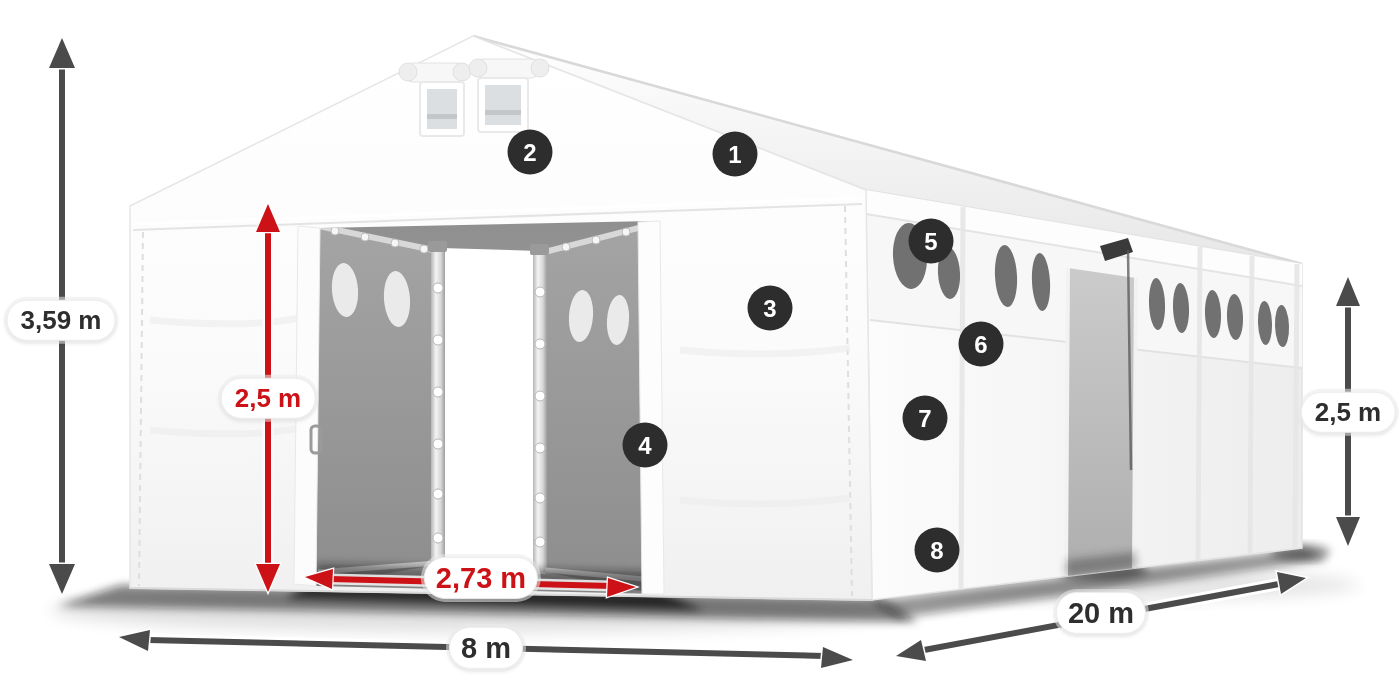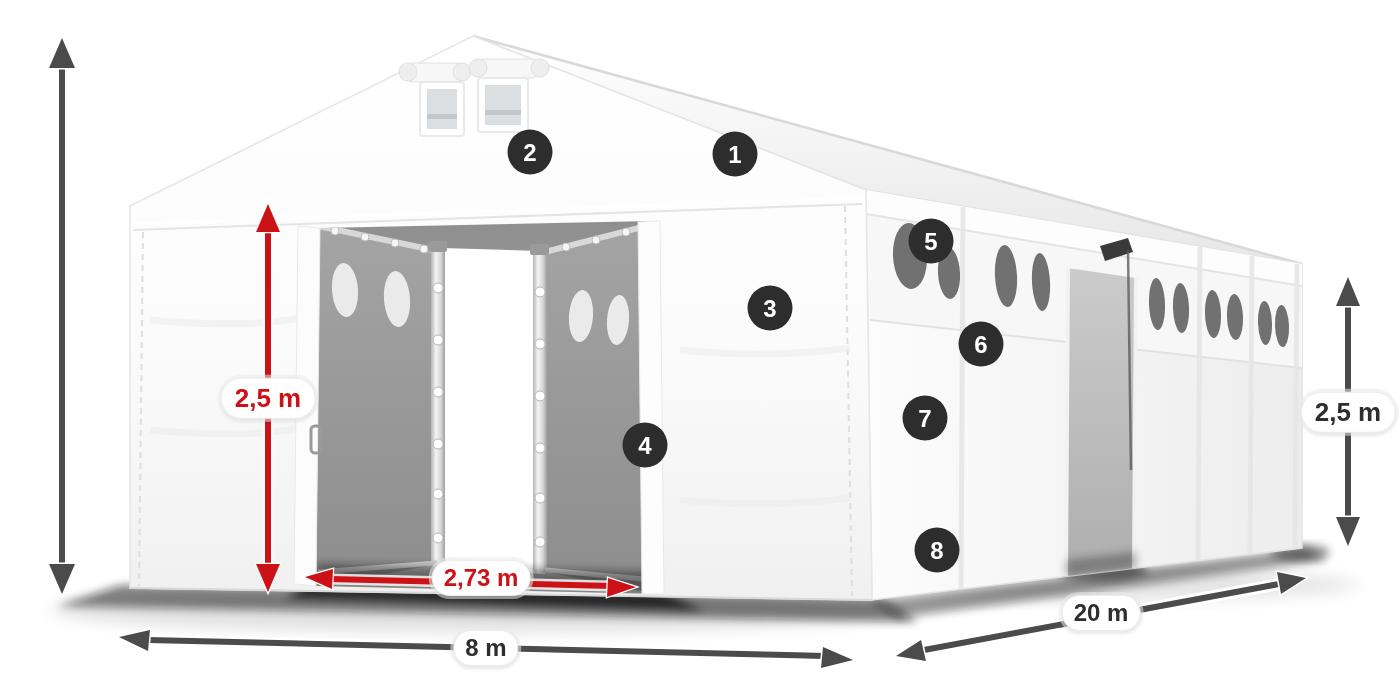--- a/index.html
+++ b/index.html
@@ -4,21 +4,21 @@
 <style>
   html,body{margin:0;padding:0;background:#fff;}
   .stage{position:relative;width:1400px;height:700px;background:#ffffff;overflow:hidden;
          font-family:"Liberation Sans", sans-serif;}
   .stage svg{position:absolute;left:0;top:0;}
   .pill{position:absolute;transform:translate(-50%,-50%);background:#ffffff;
         border:1px solid #ececec;border-radius:24px;padding:3px 13px;white-space:nowrap;
         font-weight:700;font-size:26px;line-height:1.25;color:#2e2e2e;
         box-shadow:0 0 0 3px rgba(235,235,235,.55),0 2px 5px rgba(0,0,0,.12);}
   .pill.red{color:#cc1217;}
-  .pill.sm{font-size:24px;padding:2px 11px;}
+  .pill.sm{font-size:29px;padding:2px 11px;}
   .badge{position:absolute;transform:translate(-50%,-50%);width:45px;height:45px;
          border-radius:50%;background:#2d2d2d;color:#fff;display:flex;align-items:center;
          justify-content:center;font-weight:700;font-size:24px;cursor:pointer;}
 </style>
 </head>
 <body>
 
 <div class="stage">
 
   <svg width="1400" height="700" viewBox="0 0 1400 700">
@@ -239,20 +239,21 @@
       <polygon points="1306,578 1277,572 1281,594" fill="#4b4b4b" stroke="#ffffff" stroke-width="3" paint-order="stroke"></polygon>
     </g>
     <g>
       <path d="M1348,300 L1348,524" stroke="#ffffff" stroke-width="12" stroke-linecap="round" fill="none"></path>
       <path d="M1348,300 L1348,524" stroke="#4b4b4b" stroke-width="6" fill="none"></path>
       <polygon points="1348,277 1336,306 1360,306" fill="#4b4b4b" stroke="#ffffff" stroke-width="3" paint-order="stroke"></polygon>
       <polygon points="1348,546 1336,517 1360,517" fill="#4b4b4b" stroke="#ffffff" stroke-width="3" paint-order="stroke"></polygon>
     </g>
   </svg>
 
+  <div class="pill" style="left:61px;top:320px">3,59 m</div>
   <div class="pill red" style="left:268px;top:398px">2,5 m</div>
   <div class="pill red sm" style="left:481px;top:578px">2,73 m</div>
   <div class="pill sm" style="left:486px;top:648px">8 m</div>
   <div class="pill sm" style="left:1101px;top:613px">20 m</div>
   <div class="pill" style="left:1348px;top:412px">2,5 m</div>
 
   <div class="badge" style="left:735px;top:154px">1</div>
   <div class="badge" style="left:530px;top:152px">2</div>
   <div class="badge" style="left:770px;top:308px">3</div>
   <div class="badge" style="left:645px;top:445px">4</div>

